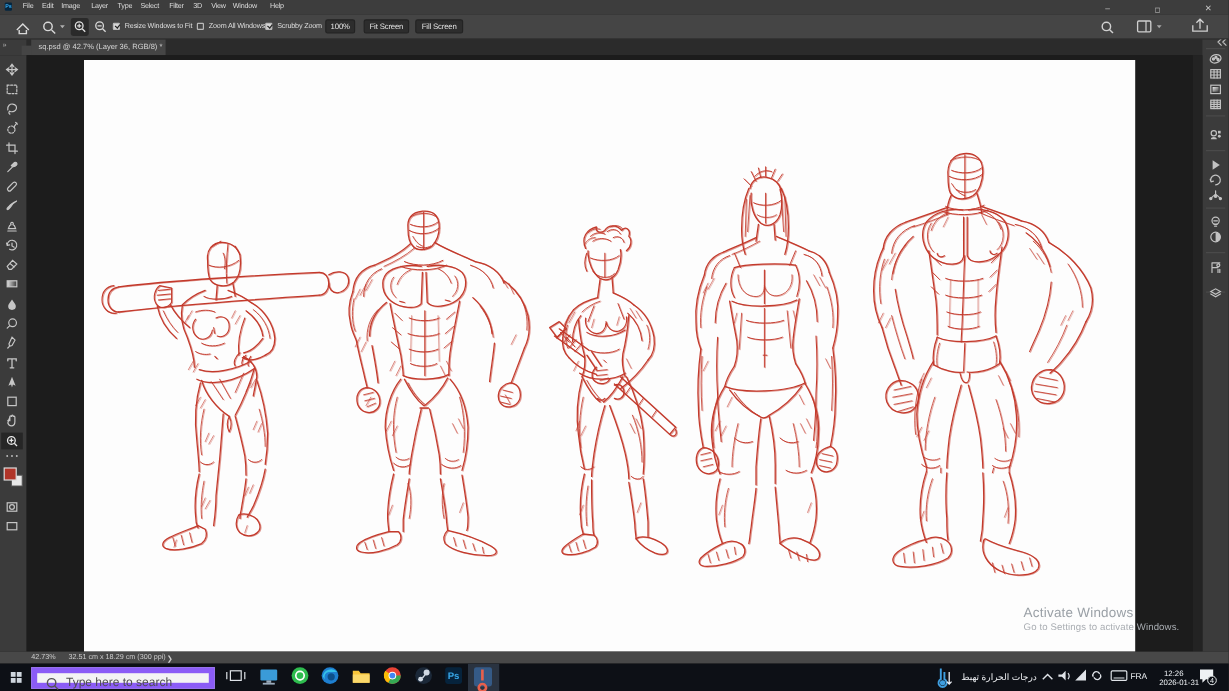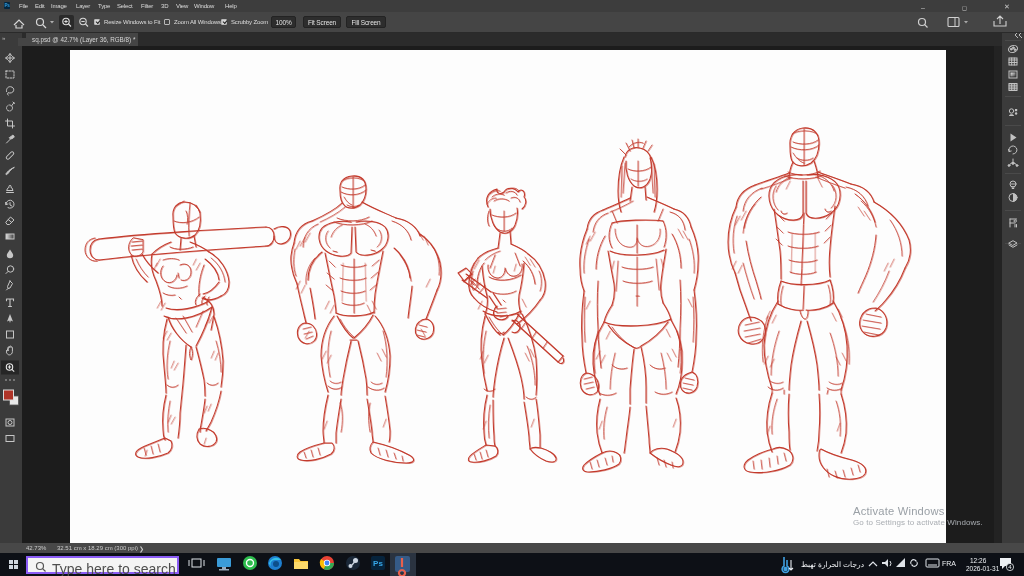--- a/index.html
+++ b/index.html
@@ -36,21 +36,21 @@
   #tools { position:absolute; left:0; top:46px; width:22px; height:497px; background:#3b3b3b; }
   #rightstrip { position:absolute; left:1002px; top:33px; width:22px; height:510px; background:#3b3b3b; }
   #gutter { position:absolute; left:994px; top:46px; width:8px; height:497px; background:#232323; }
   #canvasarea { position:absolute; left:22px; top:46px; width:972px; height:497px; background:#1c1c1c; }
   #page { position:absolute; left:48px; top:4px; width:876px; height:493px; background:#fdfdfd; }
   
   #statusbar { position:absolute; left:0; top:543px; width:1024px; height:10px;
     background:#484848; color:#cccccc; font-size:6px; }
   #taskbar { position:absolute; left:0; top:553px; width:1024px; height:23px; background:#0d1016; }
   #searchbox { position:absolute; left:26px; top:3px; width:153px; height:18px;
-    background:#f4f4f4; border:2px solid #8b5cf6; color:#4e4e4e; font-size:14px; }
+    background:#f4f4f4; border:5px solid #8b5cf6; color:#4e4e4e; font-size:10px; }
   #tray { position:absolute; right:0; top:0; height:23px; color:#e8e8e8; font-size:6px; }
   #activate { position:absolute; left:783px; top:455px; color:#9aa0a6; }
   #activate .l1 { font-size:11.2px; white-space:nowrap; letter-spacing:0.2px; }
   #activate .l2 { font-size:8px; color:#a9adb2; white-space:nowrap; letter-spacing:0.1px; margin-top:1px; }
 </style>
 </head>
 <body>
 <div id="root">
 
   <div id="menubar">

